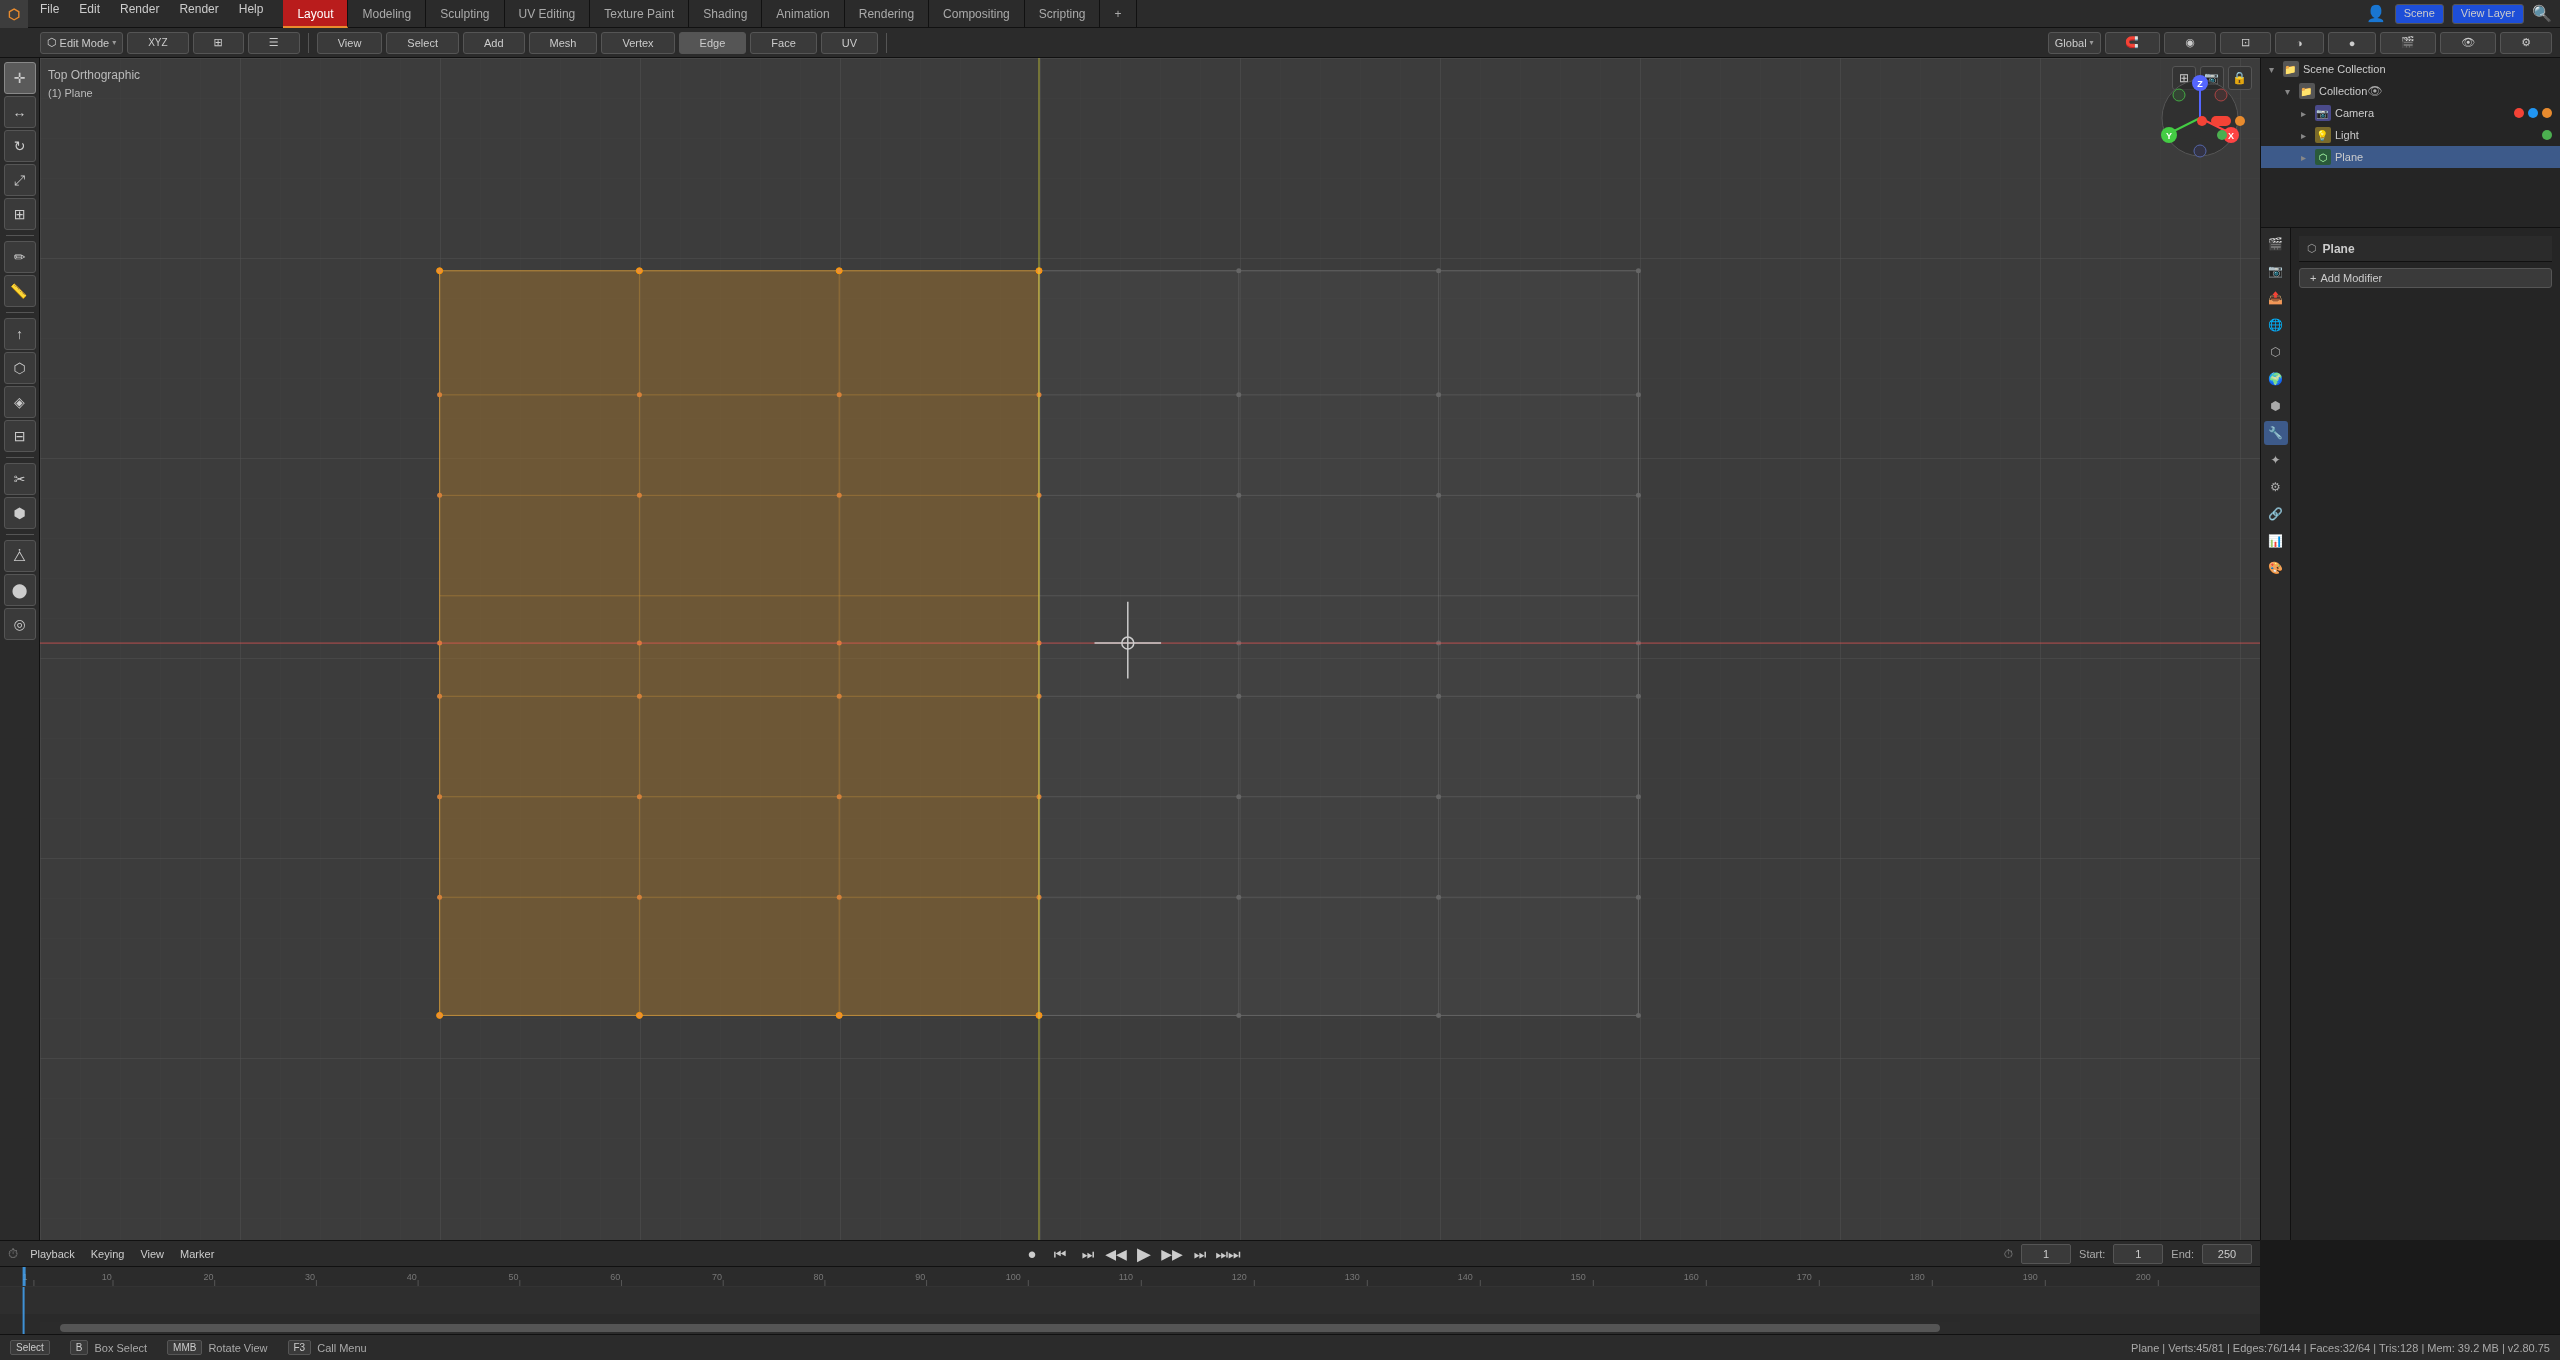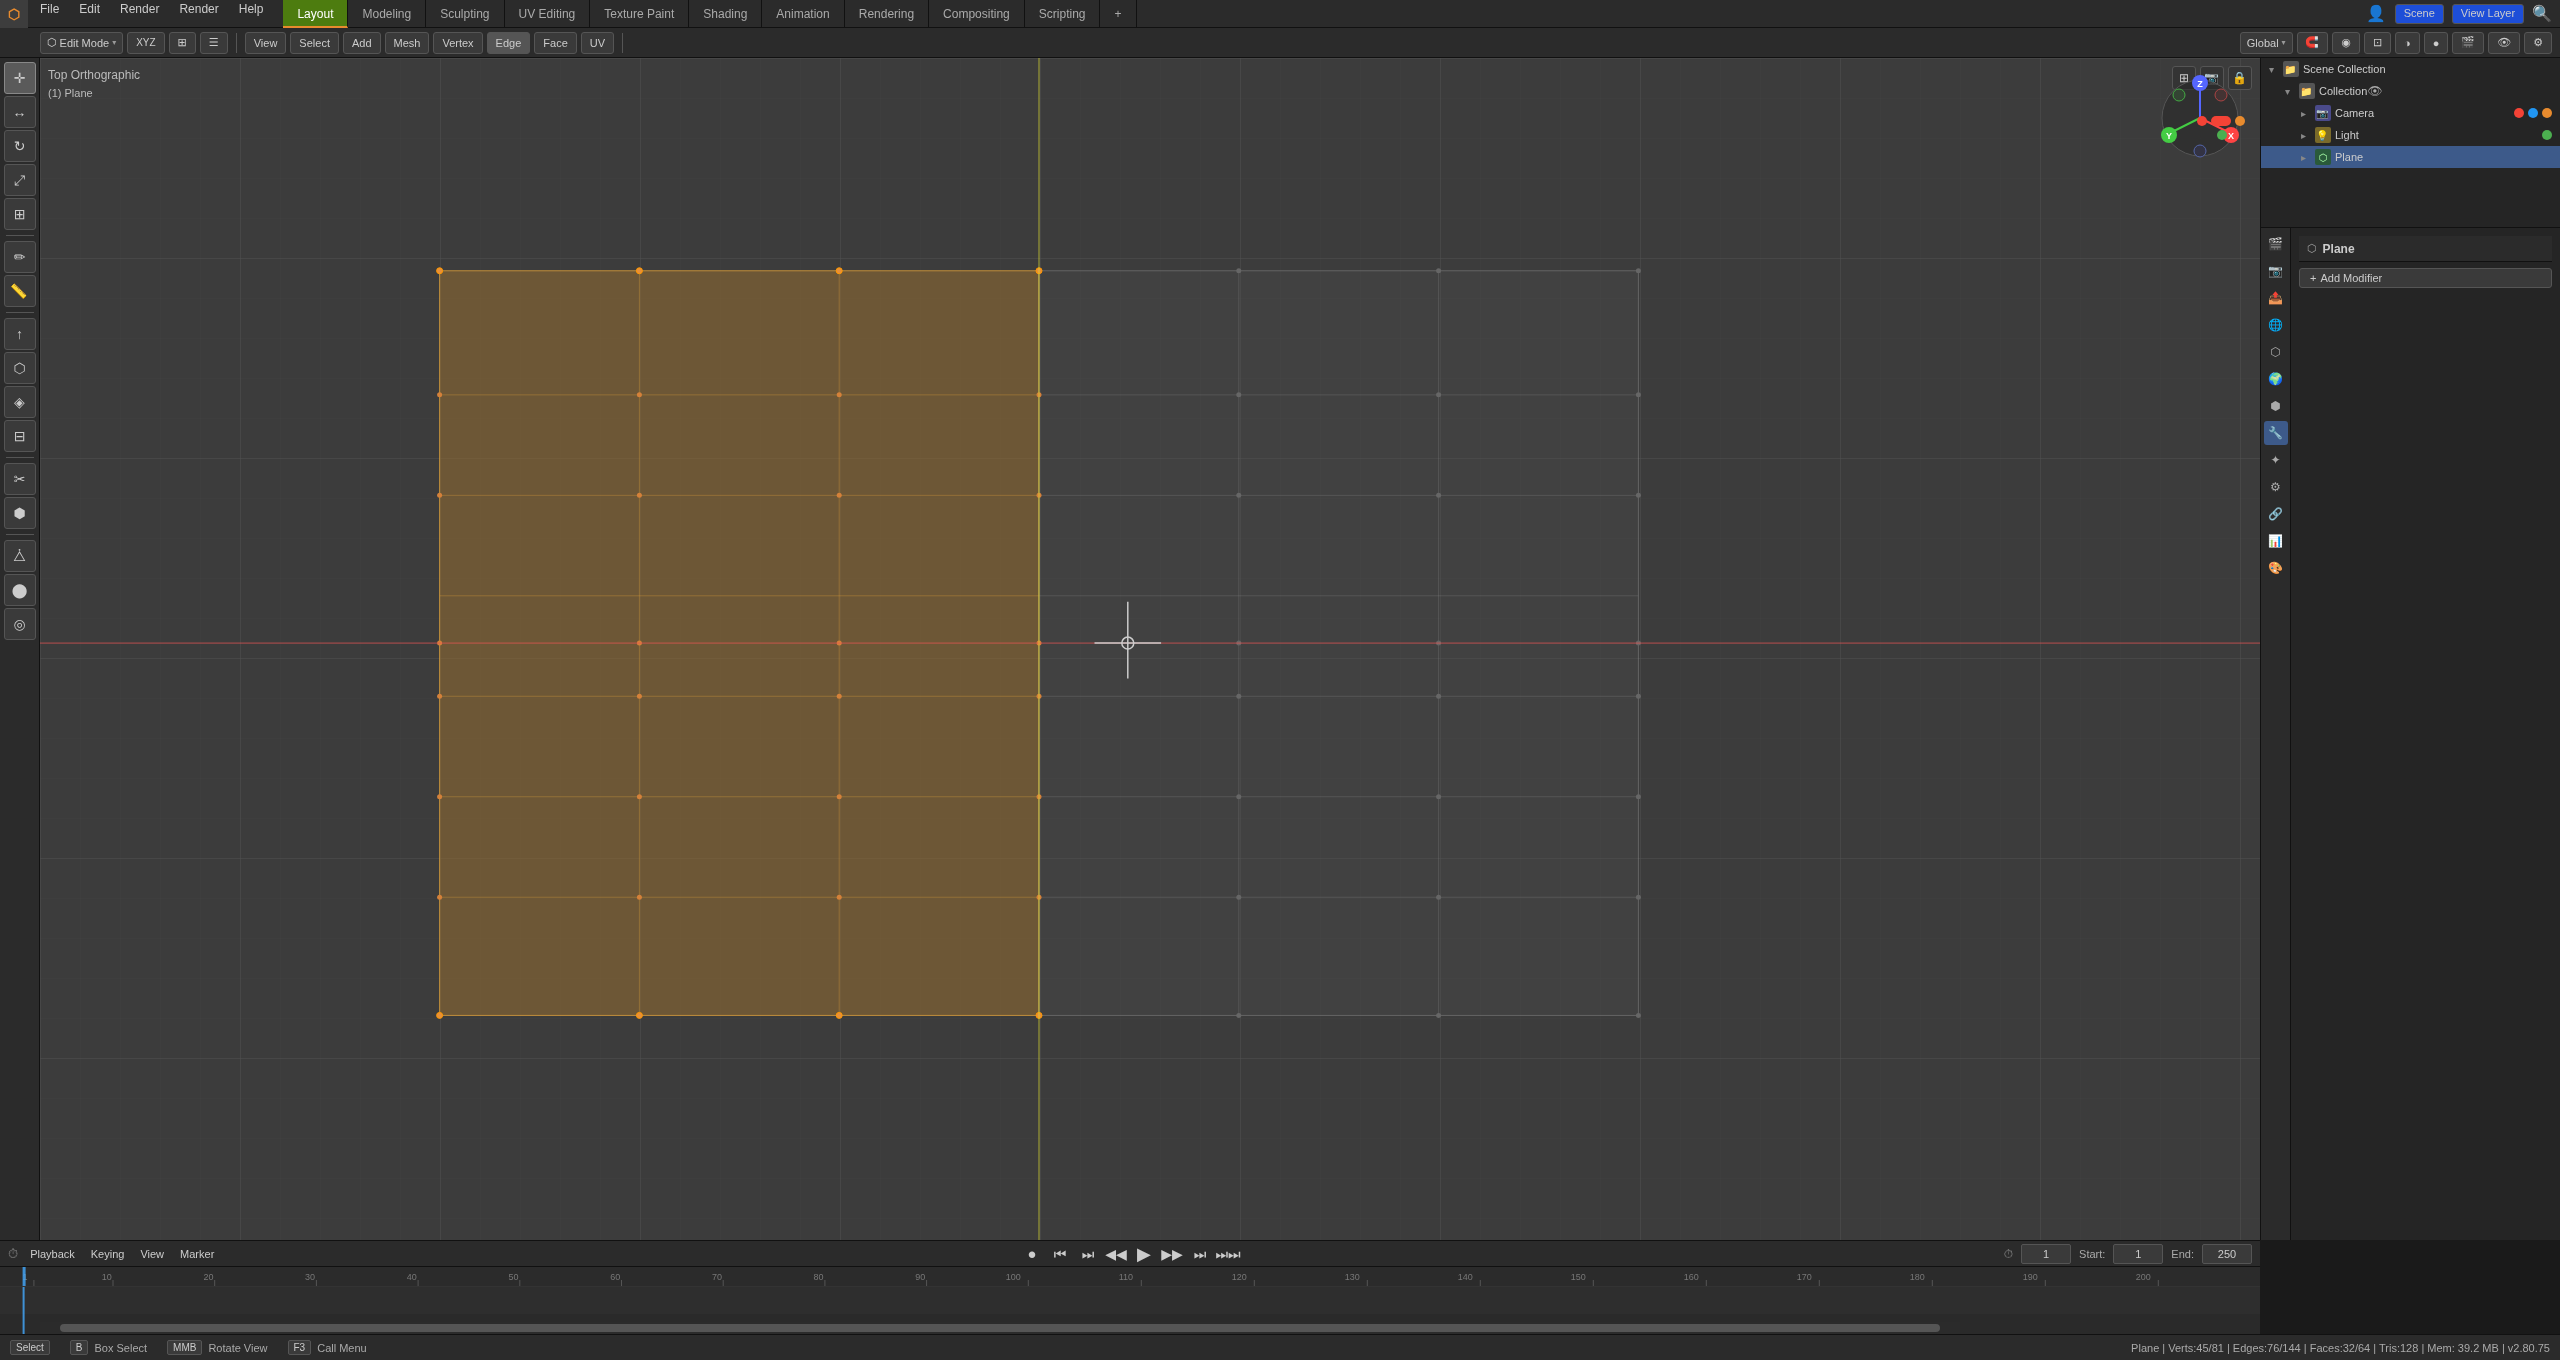--- a/index.html
+++ b/index.html
@@ -56,21 +56,21 @@
     .workspace-tab {
       padding: 0 14px;
       height: 28px;
       line-height: 28px;
       color: #aaa;
       cursor: pointer;
       font-size: 12px;
       border-right: 1px solid #111;
     }
     .workspace-tab.active {
-      background: #4d7c0f;
+      background: #b91c1c;
       color: #fff;
       border-bottom: 2px solid #e88b2e;
     }
 
     .top-menu-bar .right-section {
       margin-left: auto;
       display: flex;
       align-items: center;
       padding-right: 8px;
       gap: 8px;
@@ -97,21 +97,21 @@
       position: absolute;
       top: 28px; left: 0;
       z-index: 99;
       padding-left: 40px;
       gap: 4px;
     }
     .toolbar-btn {
       background: #3a3a3a;
       border: 1px solid #555;
       color: #ccc;
-      padding: 2px 8px;
+      padding: 2px 20px;
       font-size: 11px;
       border-radius: 3px;
       height: 22px;
       cursor: pointer;
       display: flex;
       align-items: center;
       gap: 3px;
     }
     .toolbar-btn.active { background: #555; }
     .toolbar-separator {

